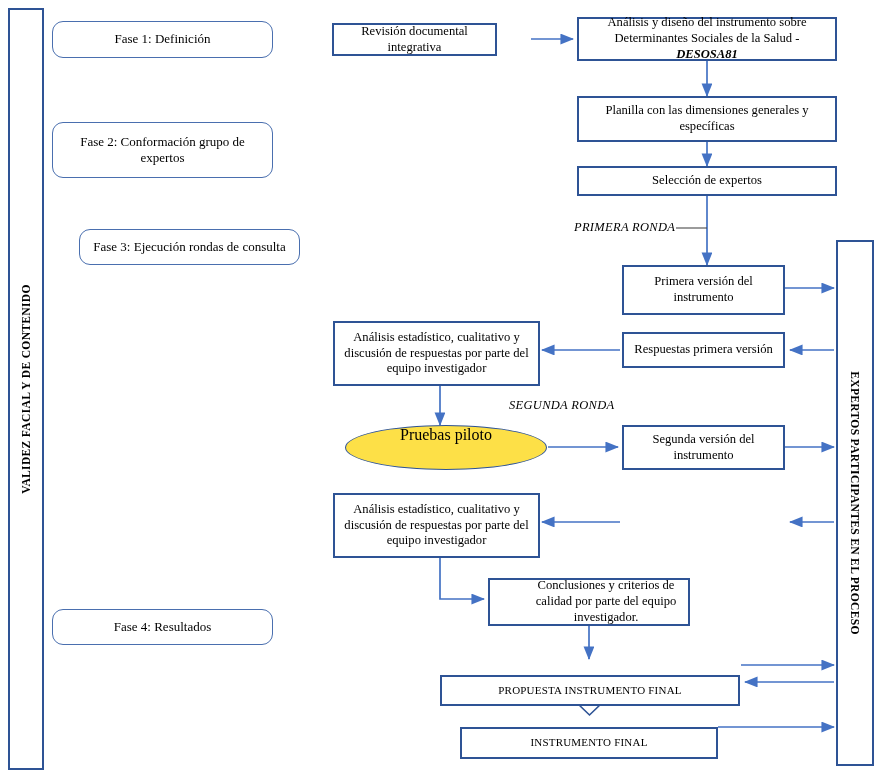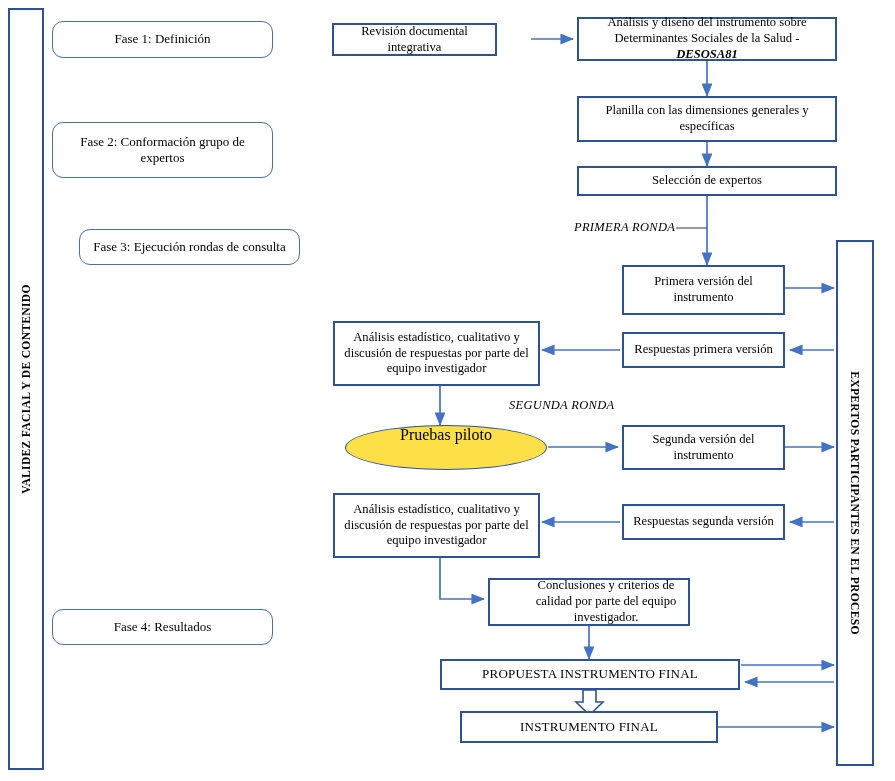--- a/index.html
+++ b/index.html
@@ -58,21 +58,21 @@
     border:2.2px solid #2E5395;
     background:#ffffff;
     display:flex;
     align-items:center;
     justify-content:center;
     text-align:center;
     font-size:12.6px;
     line-height:1.25;
     padding:2px 6px;
   }
-  .box.caps{ font-size:13px; letter-spacing:.2px; }
+  .box.caps{ font-size:11px; letter-spacing:.2px;margin-top:16px; }
   .box b{ font-style:italic; }
 
   
   .ellipse{
     position:absolute;
     box-sizing:border-box;
     border:1.6px solid #2E5395;
     border-radius:50%;
     background:#fde047;
     display:flex;
@@ -221,23 +221,20 @@
   </div>
 
   <div class="ellipse" style="left:345px; top:425px; width:202px; height:45px;">
     <span>Pruebas piloto</span>
   </div>
 
   <div class="box" style="left:622px; top:425px; width:163px; height:45px;">
     <span>Segunda versión del instrumento</span>
   </div>
 
-  <div class="box" style="left:622px; top:504px; width:163px; height:36px;">
-    <span>Respuestas segunda versión</span>
-  </div>
 
   <div class="box" style="left:333px; top:493px; width:207px; height:65px;">
     <span>Análisis estadístico, cualitativo y discusión de respuestas por parte del equipo investigador</span>
   </div>
 
   <div class="box" style="left:488px; top:578px; width:202px; height:48px;padding-left:40px;">
     <span>Conclusiones y criterios de calidad por parte del equipo investigador.</span>
   </div>
 
   <div class="box caps" style="left:440px; top:659px; width:300px; height:31px;">

